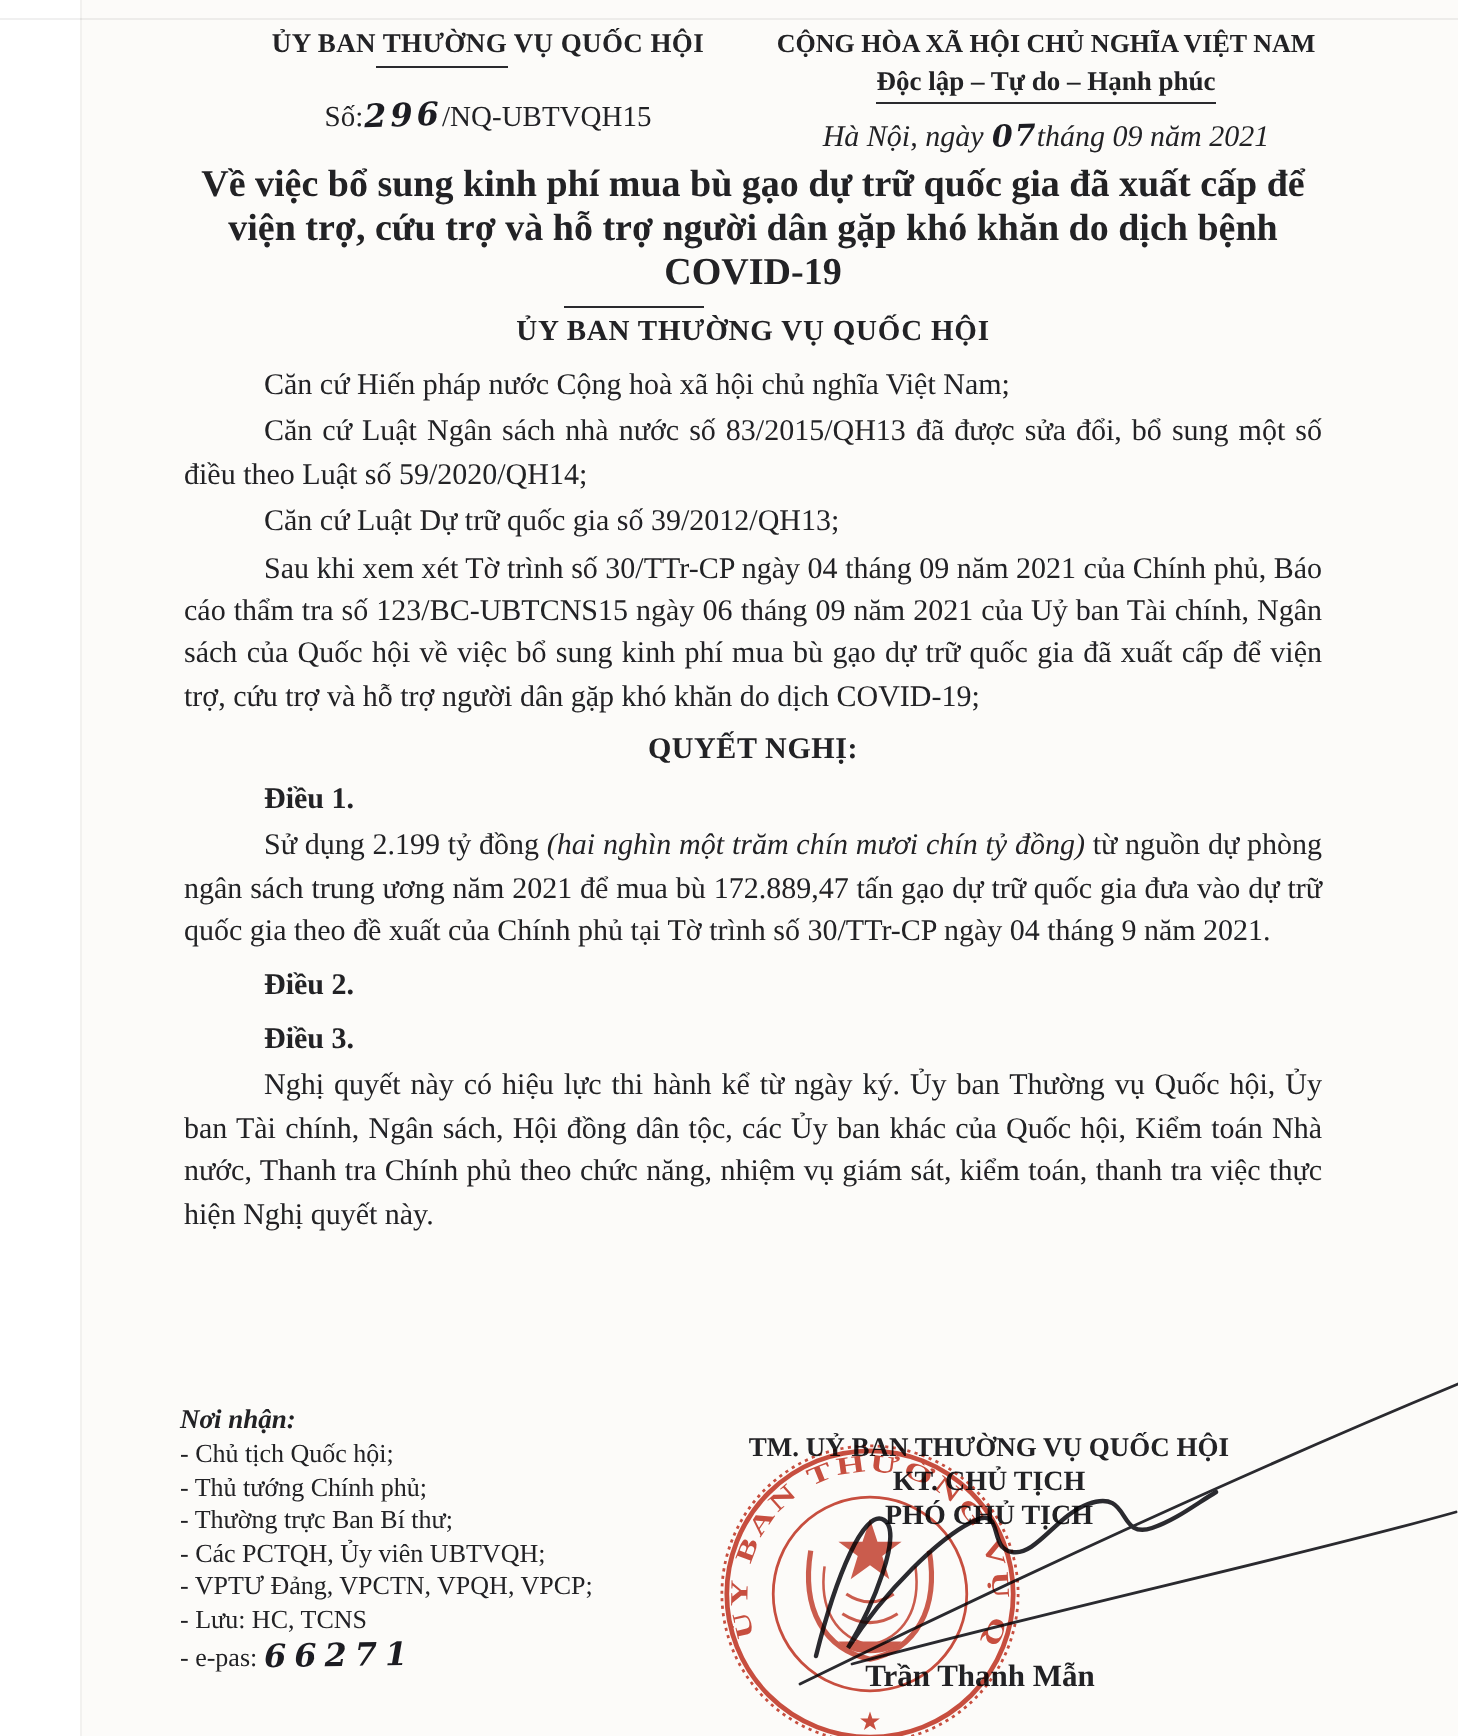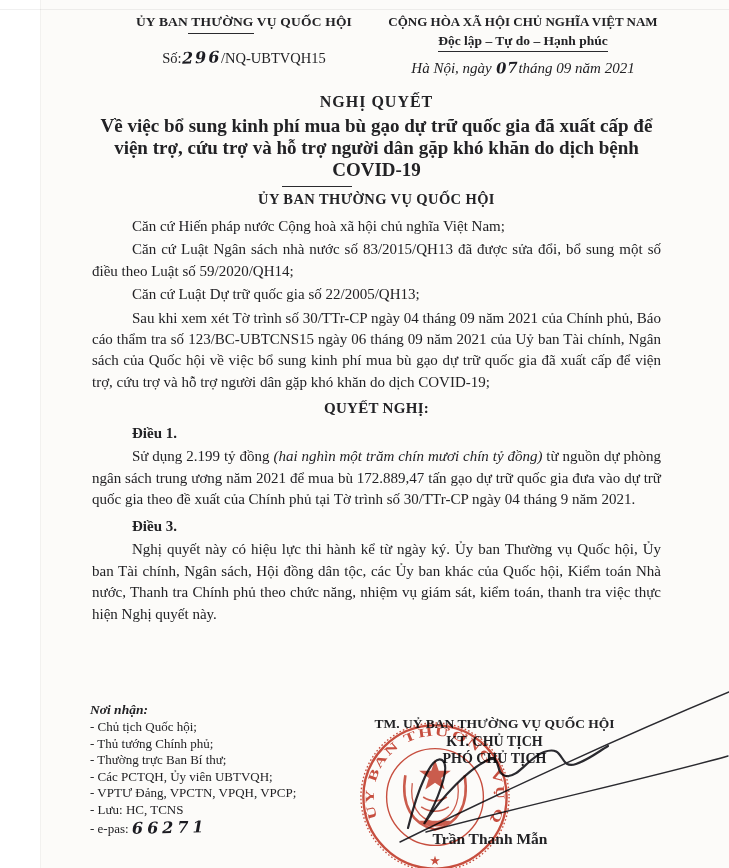--- a/index.html
+++ b/index.html
@@ -81,35 +81,35 @@
         <div class="issuer-rule"></div>
         <div class="doc-number"><span>Số:</span><span class="hand hand-num">296</span><span>/NQ-UBTVQH15</span></div>
       </div>
       <div class="hdr-right">
         <div class="republic">CỘNG HÒA XÃ HỘI CHỦ NGHĨA VIỆT NAM</div>
         <div><span class="motto">Độc lập – Tự do – Hạnh phúc</span></div>
         <div class="place-date"><span>Hà Nội, ngày </span><span class="hand hand-day">07</span><span>tháng 09  năm 2021</span></div>
       </div>
     </div>
 
-    <div class="doc-type">NGHỊ QUYẾT</div>
     <div class="subject">Về việc bổ sung kinh phí mua bù gạo dự trữ quốc gia đã xuất cấp để viện trợ, cứu trợ và hỗ trợ người dân gặp khó khăn do dịch bệnh COVID-19</div>
     <div class="subject-rule"></div>
     <div class="issuing-body">ỦY BAN THƯỜNG VỤ QUỐC HỘI</div>
 
     <p class="para" style="margin-top:8px">Căn cứ Hiến pháp nước Cộng hoà xã hội chủ nghĩa Việt Nam;</p>
     <p class="para">Căn cứ Luật Ngân sách nhà nước số 83/2015/QH13 đã được sửa đổi, bổ sung một số điều theo Luật số 59/2020/QH14;</p>
-    <p class="para">Căn cứ Luật Dự trữ quốc gia số 22/2005/QH13;</p>
+    <p class="para">Căn cứ Luật Dự trữ quốc gia số 39/2012/QH13;</p>
     <p class="para">Sau khi xem xét Tờ trình số 30/TTr-CP ngày 04 tháng 09 năm 2021 của Chính phủ, Báo cáo thẩm tra số 123/BC-UBTCNS15 ngày 06 tháng 09 năm 2021 của Uỷ ban Tài chính, Ngân sách của Quốc hội về việc bổ sung kinh phí mua bù gạo dự trữ quốc gia đã xuất cấp để viện trợ, cứu trợ và hỗ trợ người dân gặp khó khăn do dịch COVID-19;</p>
 
     <div class="resolve">QUYẾT NGHỊ:</div>
 
     <div class="article-heading">Điều 1.</div>
     <p class="para"><span>Sử dụng 2.199 tỷ đồng </span><span class="italic-seg">(hai nghìn một trăm chín mươi chín tỷ đồng)</span><span> từ nguồn dự phòng ngân sách trung ương năm 2021 để mua bù 172.889,47 tấn gạo dự trữ quốc gia đưa vào dự trữ quốc gia theo đề xuất của Chính phủ tại Tờ trình số 30/TTr-CP ngày 04 tháng 9 năm 2021.</span></p>
 
+    <div class="article-heading">Điều 2.</div>
 
     <div class="article-heading">Điều 3.</div>
     <p class="para">Nghị quyết này có hiệu lực thi hành kể từ ngày ký. Ủy ban Thường vụ Quốc hội, Ủy ban Tài chính, Ngân sách, Hội đồng dân tộc, các Ủy ban khác của Quốc hội, Kiểm toán Nhà nước, Thanh tra Chính phủ theo chức năng, nhiệm vụ giám sát, kiểm toán, thanh tra việc thực hiện Nghị quyết này.</p>
   </div>
 
   <div class="footer">
     <div class="recipients">
       <div class="recipients-label">Nơi nhận:</div>
       <ul>
         <li>- Chủ tịch Quốc hội;</li>

